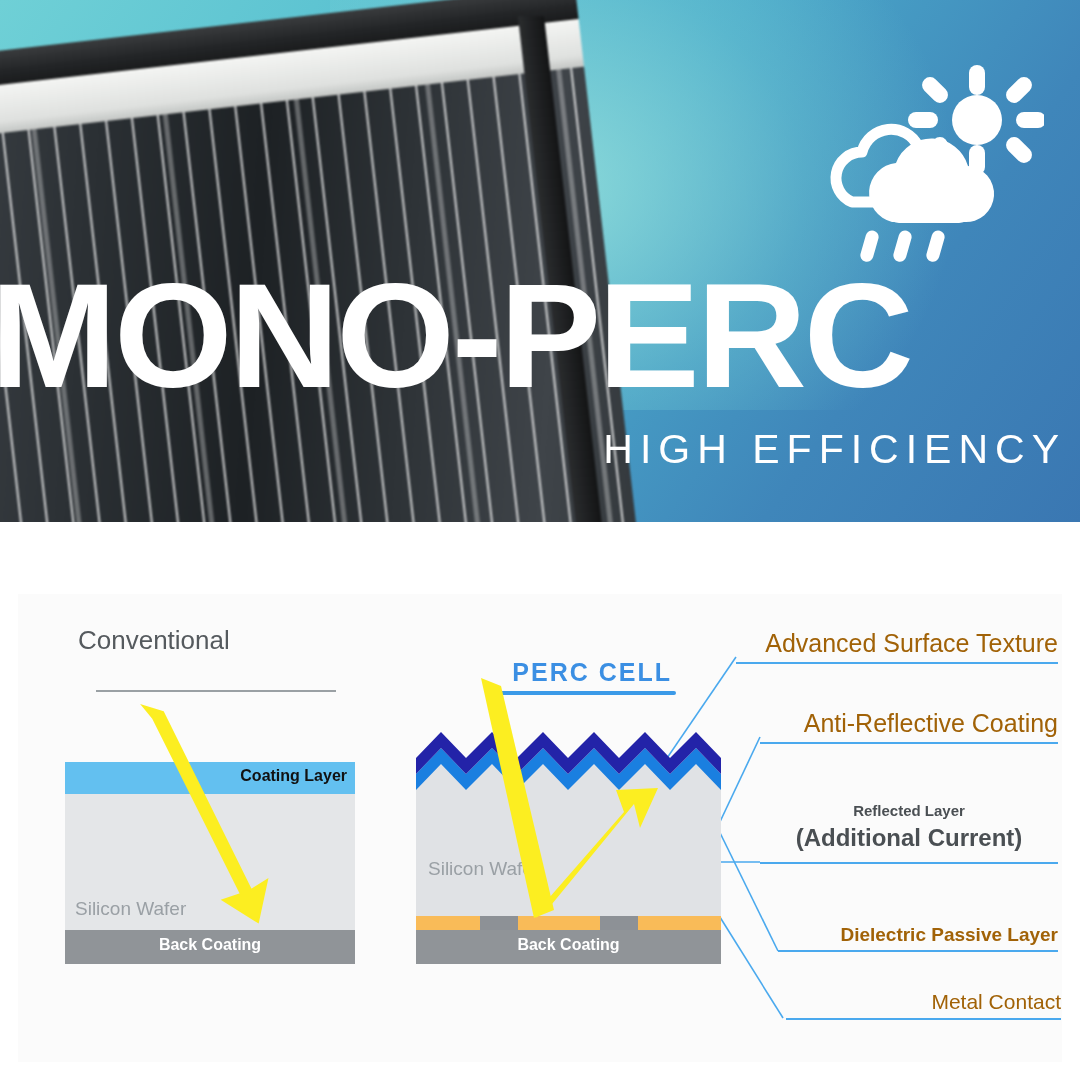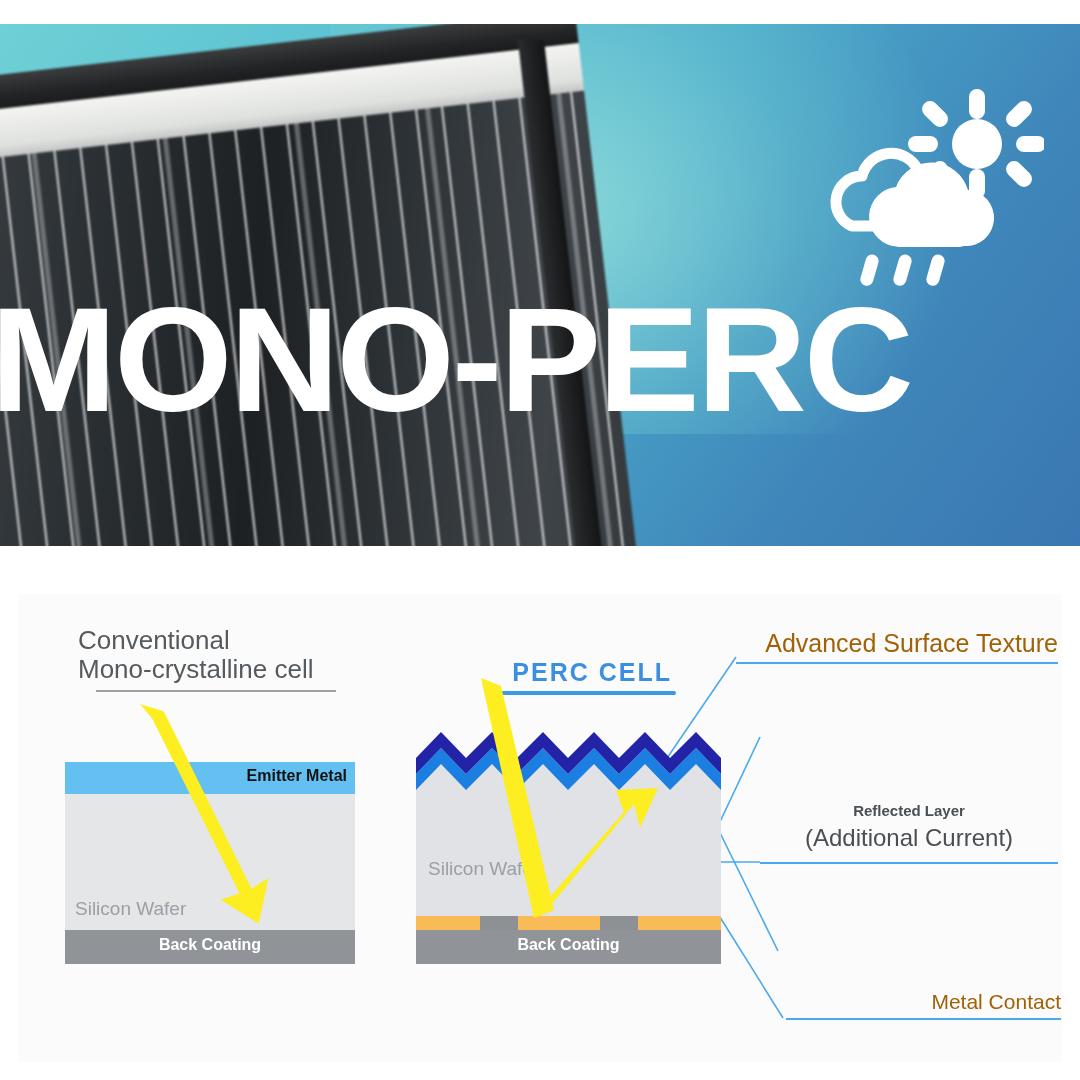--- a/index.html
+++ b/index.html
@@ -9,21 +9,20 @@
     font-family:"Liberation Sans", sans-serif;
     overflow:hidden;
     position:relative;
   }
 
   
   #hero{
     position:absolute;left:0;top:0;width:1080px;height:522px;
     overflow:hidden;
     background:linear-gradient(125deg,#6fd0d6 0%,#5ec4d2 22%,#4aa8c9 52%,#3f86ba 78%,#3a77b2 100%);
-    margin-top:24px;
   }
   
   #hero-glow{
     position:absolute;left:330px;top:-150px;width:620px;height:560px;
     background:radial-gradient(ellipse at 35% 60%, rgba(150,225,220,.85) 0%, rgba(120,210,215,.35) 45%, rgba(120,210,215,0) 72%);
     pointer-events:none;
   }
 
   
   #panel-photo{
@@ -136,21 +135,21 @@
   .callout .ctext{
     position:absolute;bottom:6px;right:0;white-space:nowrap;
     color:#a16207;
   }
   .callout .cline{
     position:absolute;left:0;bottom:0;height:2px;background:#4aa9ee;
   }
   .c-reg{font-size:25px;font-weight:400;}
   .c-bold{font-size:19px;font-weight:700;color:#4a4f53;}
   .c-small{font-size:15px;font-weight:700;color:#4a4f53;}
-  .c-cur{font-size:24px;font-weight:400;color:#4a4f53;}
+  .c-cur{font-size:24px;font-weight:700;color:#4a4f53;}
 
   svg.leaders{position:absolute;left:0;top:0;width:1044px;height:468px;pointer-events:none;}
 </style>
 </head>
 <body>
 
 <div id="hero">
 
   <div id="hero-glow"></div>
 
@@ -180,20 +179,21 @@
       <path d="M78 160 a30 30 0 0 1 4 -59 a38 38 0 0 1 72 3 a28 28 0 0 1 -4 56 Z"></path>
       <rect x="70" y="131" width="90" height="30" rx="15"></rect>
 
       <rect x="49" y="168" width="13" height="32" rx="6.5" transform="rotate(16 55 184)"></rect>
       <rect x="82" y="168" width="13" height="32" rx="6.5" transform="rotate(16 88 184)"></rect>
       <rect x="115" y="168" width="13" height="32" rx="6.5" transform="rotate(16 121 184)"></rect>
     </g>
   </svg>
 
   <div id="hero-title">MONO-PERC</div>
+  <div id="hero-sub">HIGH EFFICIENCY</div>
 </div>
 
 <div id="diagram-panel">
 
   <svg class="leaders" viewBox="0 0 1044 468">
     <g stroke="#4aa9ee" stroke-width="1.6" fill="none">
 
       <path d="M617 211 L718 63"></path>
 
       <path d="M700 232 L742 143"></path>
@@ -201,27 +201,26 @@
       <path d="M621 268 L742 268"></path>
 
       <path d="M682 198 L760 357"></path>
 
       <path d="M625 200 L765 424"></path>
     </g>
   </svg>
 
   <div id="conv-title" class="cell-title">
     <div>Conventional</div>
-    <div>Mono-crystalline cell</div>
   </div>
   <div class="title-rule"></div>
 
   <div id="conv-cell">
     <div class="lay-emitter">
-      <span class="lbl-emitter">Emitter Metal</span>
+      <span class="lbl-emitter">Coating Layer</span>
     </div>
     <div class="lay-wafer">
       <span class="lbl-wafer">Silicon Wafer</span>
     </div>
     <div class="lay-back">
       <span class="lbl-back">Back Coating</span>
     </div>
 
     <svg style="position:absolute;left:-10px;top:-58px;width:260px;height:250px;overflow:visible;" viewBox="0 0 260 250">
       <g fill="#fcee21" stroke="#fcee21" stroke-width="2">
@@ -266,26 +265,34 @@
         <path d="M110 240 L126 226 L208 126 L214 150 L232 110 L190 112 L198 134 L116 228 Z"></path>
       </g>
     </svg>
   </div>
 
   <div class="callout" style="left:718px;top:18px;width:322px;height:52px;">
     <span class="ctext c-reg">Advanced Surface Texture</span>
     <span class="cline" style="width:322px;"></span>
   </div>
 
+  <div class="callout" style="left:742px;top:98px;width:298px;height:52px;">
+    <span class="ctext c-reg">Anti-Reflective Coating</span>
+    <span class="cline" style="width:298px;"></span>
+  </div>
 
   <div class="callout" style="left:742px;top:204px;width:298px;height:66px;">
     <span class="c-small" style="position:absolute;left:0;top:4px;width:298px;text-align:center;">Reflected Layer</span>
     <span class="c-cur" style="position:absolute;left:0;top:26px;width:298px;text-align:center;">(Additional Current)</span>
     <span class="cline" style="width:298px;"></span>
   </div>
 
+  <div class="callout" style="left:760px;top:318px;width:280px;height:40px;">
+    <span class="ctext c-bold">Dielectric Passive Layer</span>
+    <span class="cline" style="width:280px;"></span>
+  </div>
 
   <div class="callout" style="left:768px;top:386px;width:275px;height:40px;">
     <span class="ctext" style="font-size:21px;font-weight:400;">Metal Contact</span>
     <span class="cline" style="width:275px;"></span>
   </div>
 
 </div>
 
 </body></html>

